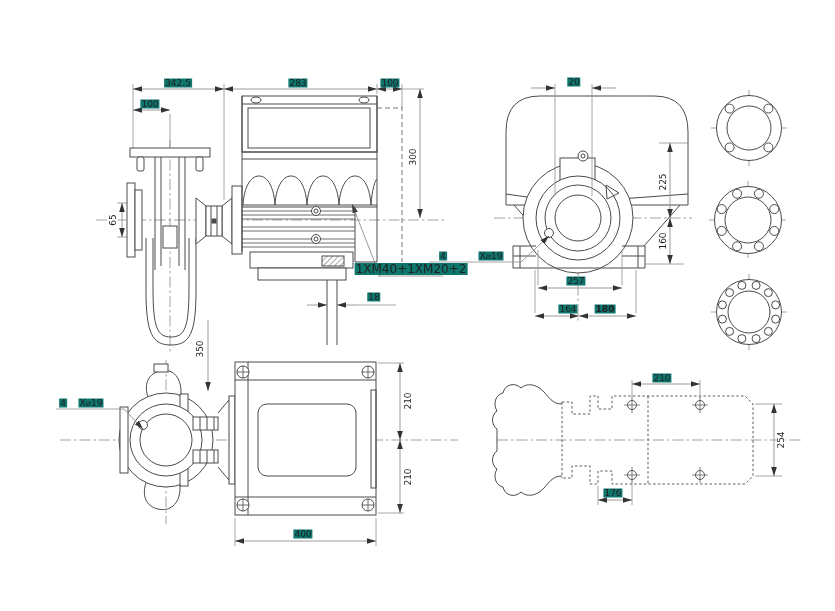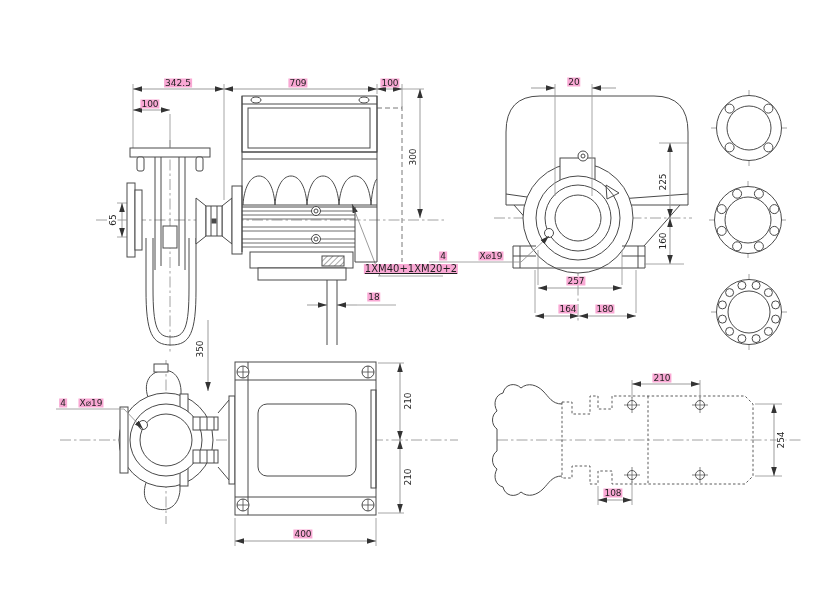--- a/index.html
+++ b/index.html
@@ -1,23 +1,23 @@
 <!DOCTYPE html>
 <html><head>
 <meta charset="utf-8">
 <style>
   html,body{margin:0;padding:0;background:#fff;}
   #canvas{position:relative;width:835px;height:611px;background:#fff;overflow:hidden;
           font-family:"DejaVu Sans","Liberation Sans",sans-serif;}
   svg{position:absolute;left:0;top:0;}
   .lbl{position:absolute;transform:translate(-50%,-50%);font-size:9px;color:#1f1f1f;
-       white-space:nowrap;background:#f9a8d4;padding:0 1px;line-height:1;}
+       white-space:nowrap;background:#0f766e;padding:0 1px;line-height:1;}
   .lblr{position:absolute;transform:translate(-50%,-50%) rotate(-90deg);font-size:9px;
         color:#1f1f1f;white-space:nowrap;background:#fff;padding:0 1px;line-height:1;}
-  .sm{font-size:10px;text-decoration:underline;}
+  .sm{font-size:12px;}
 </style>
 </head>
 <body>
 
 <div id="canvas">
 
 <svg width="835" height="611" viewBox="0 0 835 611">
   <defs>
     <marker id="ae" orient="auto" markerWidth="11" markerHeight="8" refX="10" refY="4">
       <path d="M0,0.9 L10,4 L0,7.1 Z" fill="#333"></path>
@@ -351,41 +351,41 @@
     </g>
     <g stroke="#909090" stroke-width="0.9" fill="none">
       <line x1="632" y1="384" x2="700" y2="384" marker-start="url(#as)" marker-end="url(#ae)"></line>
       <line x1="774" y1="404" x2="774" y2="476" marker-start="url(#as)" marker-end="url(#ae)"></line>
       <line x1="598" y1="500" x2="632" y2="500" marker-start="url(#as)" marker-end="url(#ae)"></line>
     </g>
   </g>
 </svg>
 
 <div class="lbl" style="left:178px;top:83px;">342.5</div>
-<div class="lbl" style="left:298px;top:83px;">709</div>
+<div class="lbl" style="left:298px;top:83px;">283</div>
 <div class="lbl" style="left:390px;top:83px;">100</div>
 <div class="lbl" style="left:150px;top:104px;">100</div>
 <div class="lblr" style="left:113px;top:220px;">65</div>
 <div class="lblr" style="left:413px;top:157px;">300</div>
 <div class="lbl" style="left:374px;top:297px;">18</div>
 <div class="lbl sm" style="left:411px;top:269px;">1XM40+1XM20+2</div>
 
 <div class="lbl" style="left:574px;top:82px;">20</div>
 <div class="lblr" style="left:663px;top:182px;">225</div>
 <div class="lblr" style="left:663px;top:241px;">160</div>
 <div class="lbl" style="left:576px;top:281px;">257</div>
 <div class="lbl" style="left:560px;top:309px;margin-left:8px;">164</div>
-<div class="lbl" style="left:605px;top:309px;">180</div>
+<div class="lbl" style="left:605px;top:309px;font-weight:bold;">180</div>
 <div class="lbl" style="left:443px;top:256px;">4</div>
 <div class="lbl" style="left:491px;top:256px;">X⌀19</div>
 
 <div class="lblr" style="left:200px;top:349px;">350</div>
 <div class="lblr" style="left:408px;top:401px;">210</div>
 <div class="lblr" style="left:408px;top:477px;">210</div>
 <div class="lbl" style="left:303px;top:534px;">400</div>
 <div class="lbl" style="left:63px;top:403px;">4</div>
 <div class="lbl" style="left:91px;top:403px;">X⌀19</div>
 
 <div class="lbl" style="left:662px;top:378px;">210</div>
 <div class="lblr" style="left:781px;top:440px;">254</div>
-<div class="lbl" style="left:613px;top:493px;">108</div>
+<div class="lbl" style="left:613px;top:493px;">176</div>
 
 </div>
 
 </body></html>

